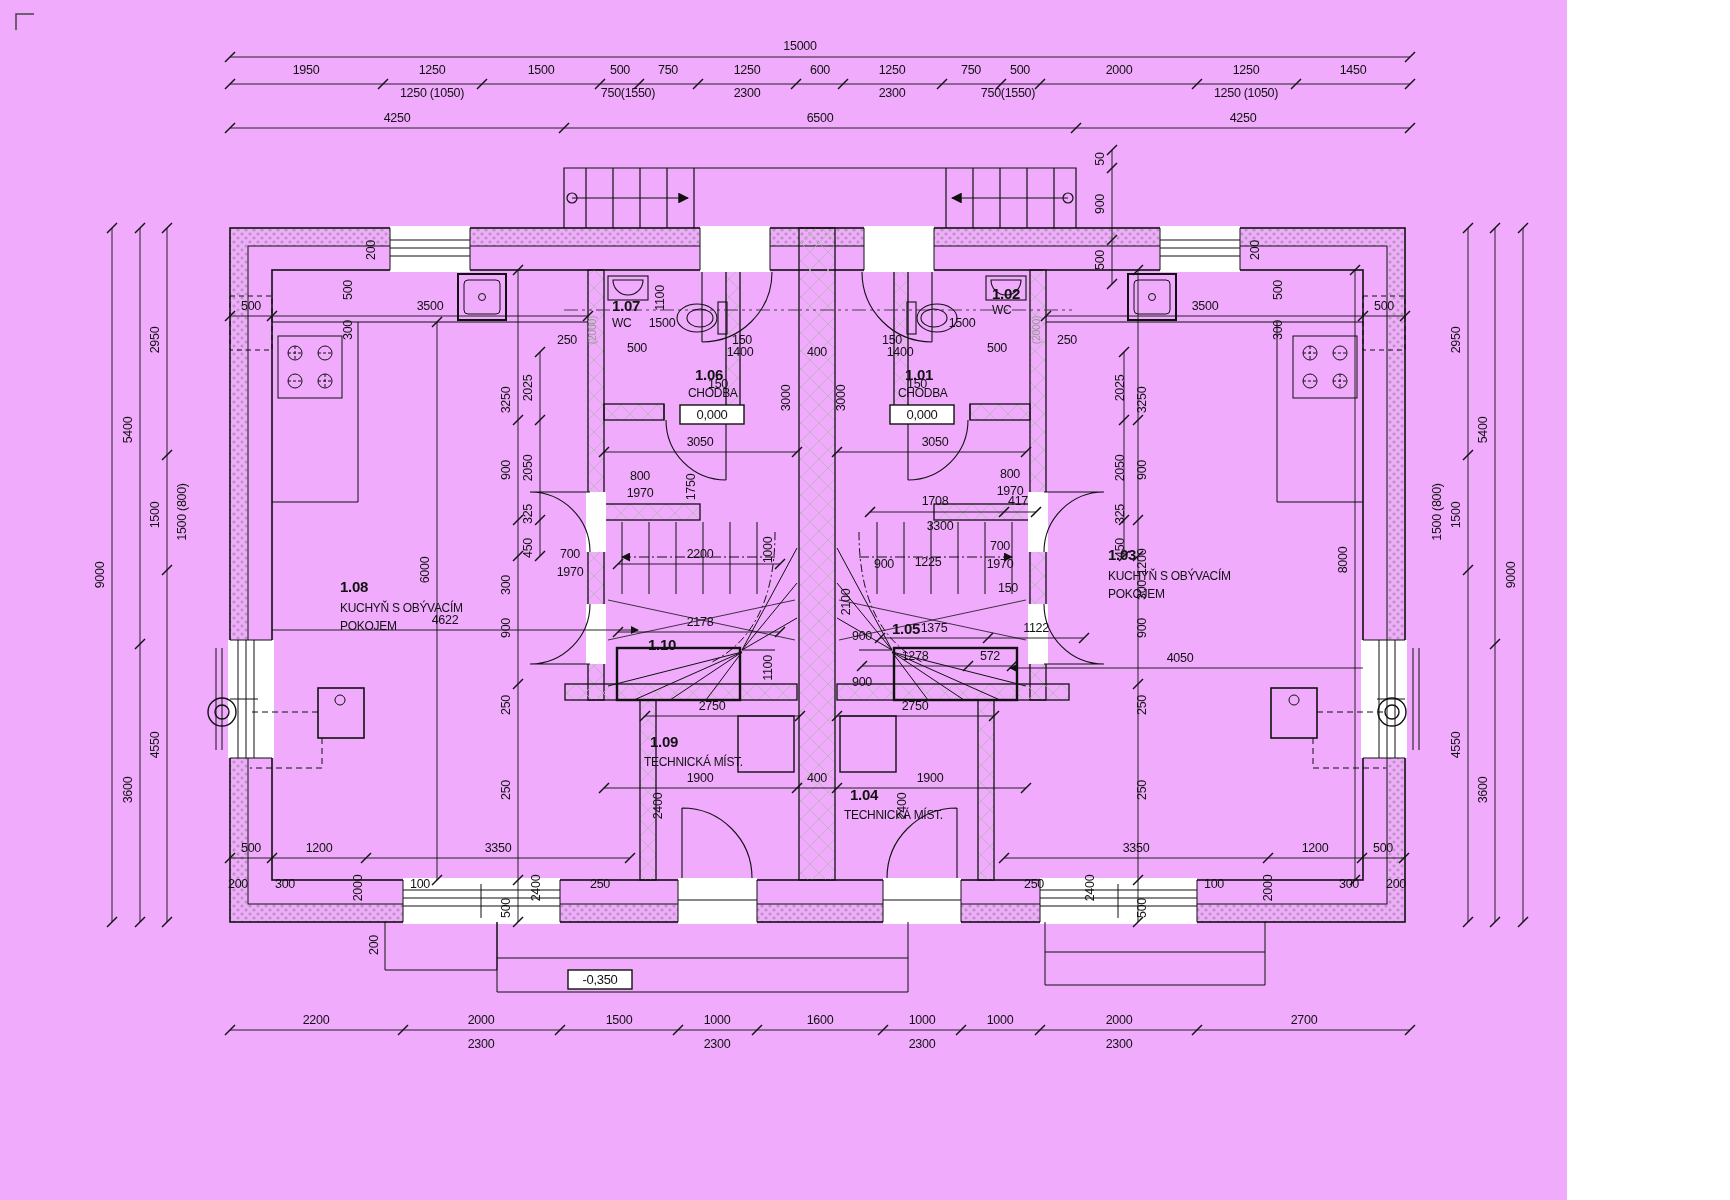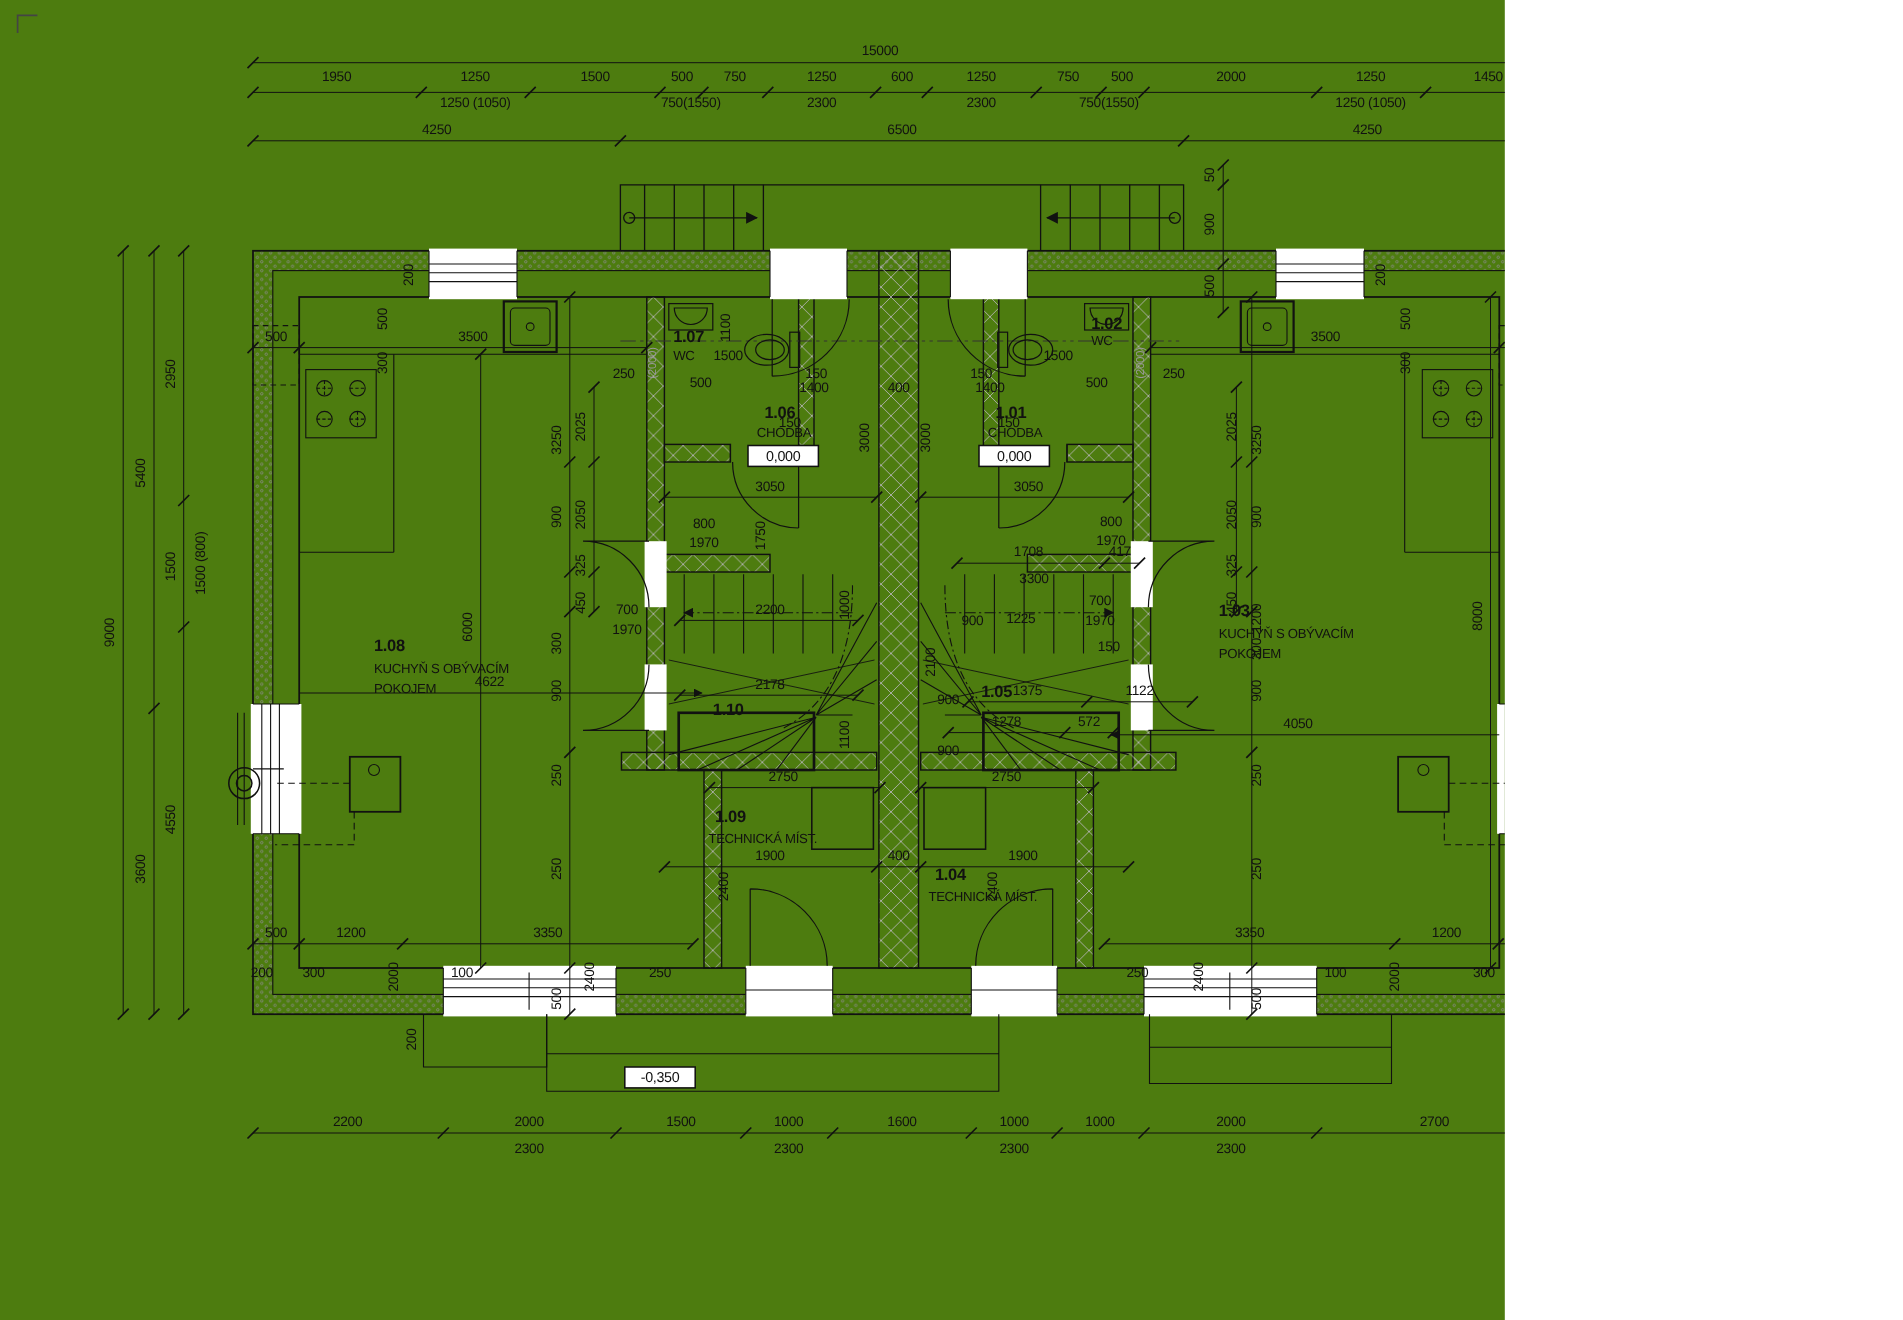--- a/index.html
+++ b/index.html
@@ -1,16 +1,16 @@
 <!DOCTYPE html>
 <html><head>
 <meta charset="utf-8">
 <style>
   html,body{margin:0;padding:0;background:#fff;}
-  #stage{position:relative;width:1368px;height:1200px;background:#4d7c0f;overflow:hidden;
+  #stage{position:relative;width:1567px;height:1200px;background:#f0abfc;overflow:hidden;
          font-family:"Liberation Sans",sans-serif;}
   svg text{font-family:"Liberation Sans","DejaVu Sans",sans-serif;fill:#111;letter-spacing:-0.3px;}
   text.d{font-size:12.5px;text-anchor:middle;}
   text.v{font-size:12.5px;text-anchor:middle;}
   text.b{font-size:15px;font-weight:bold;text-anchor:start;}
   text.n{font-size:12px;text-anchor:start;}
   text.x{font-size:13px;text-anchor:middle;}
   text.g{font-size:10.5px;text-anchor:middle;fill:#999;}
 </style>
 </head>

